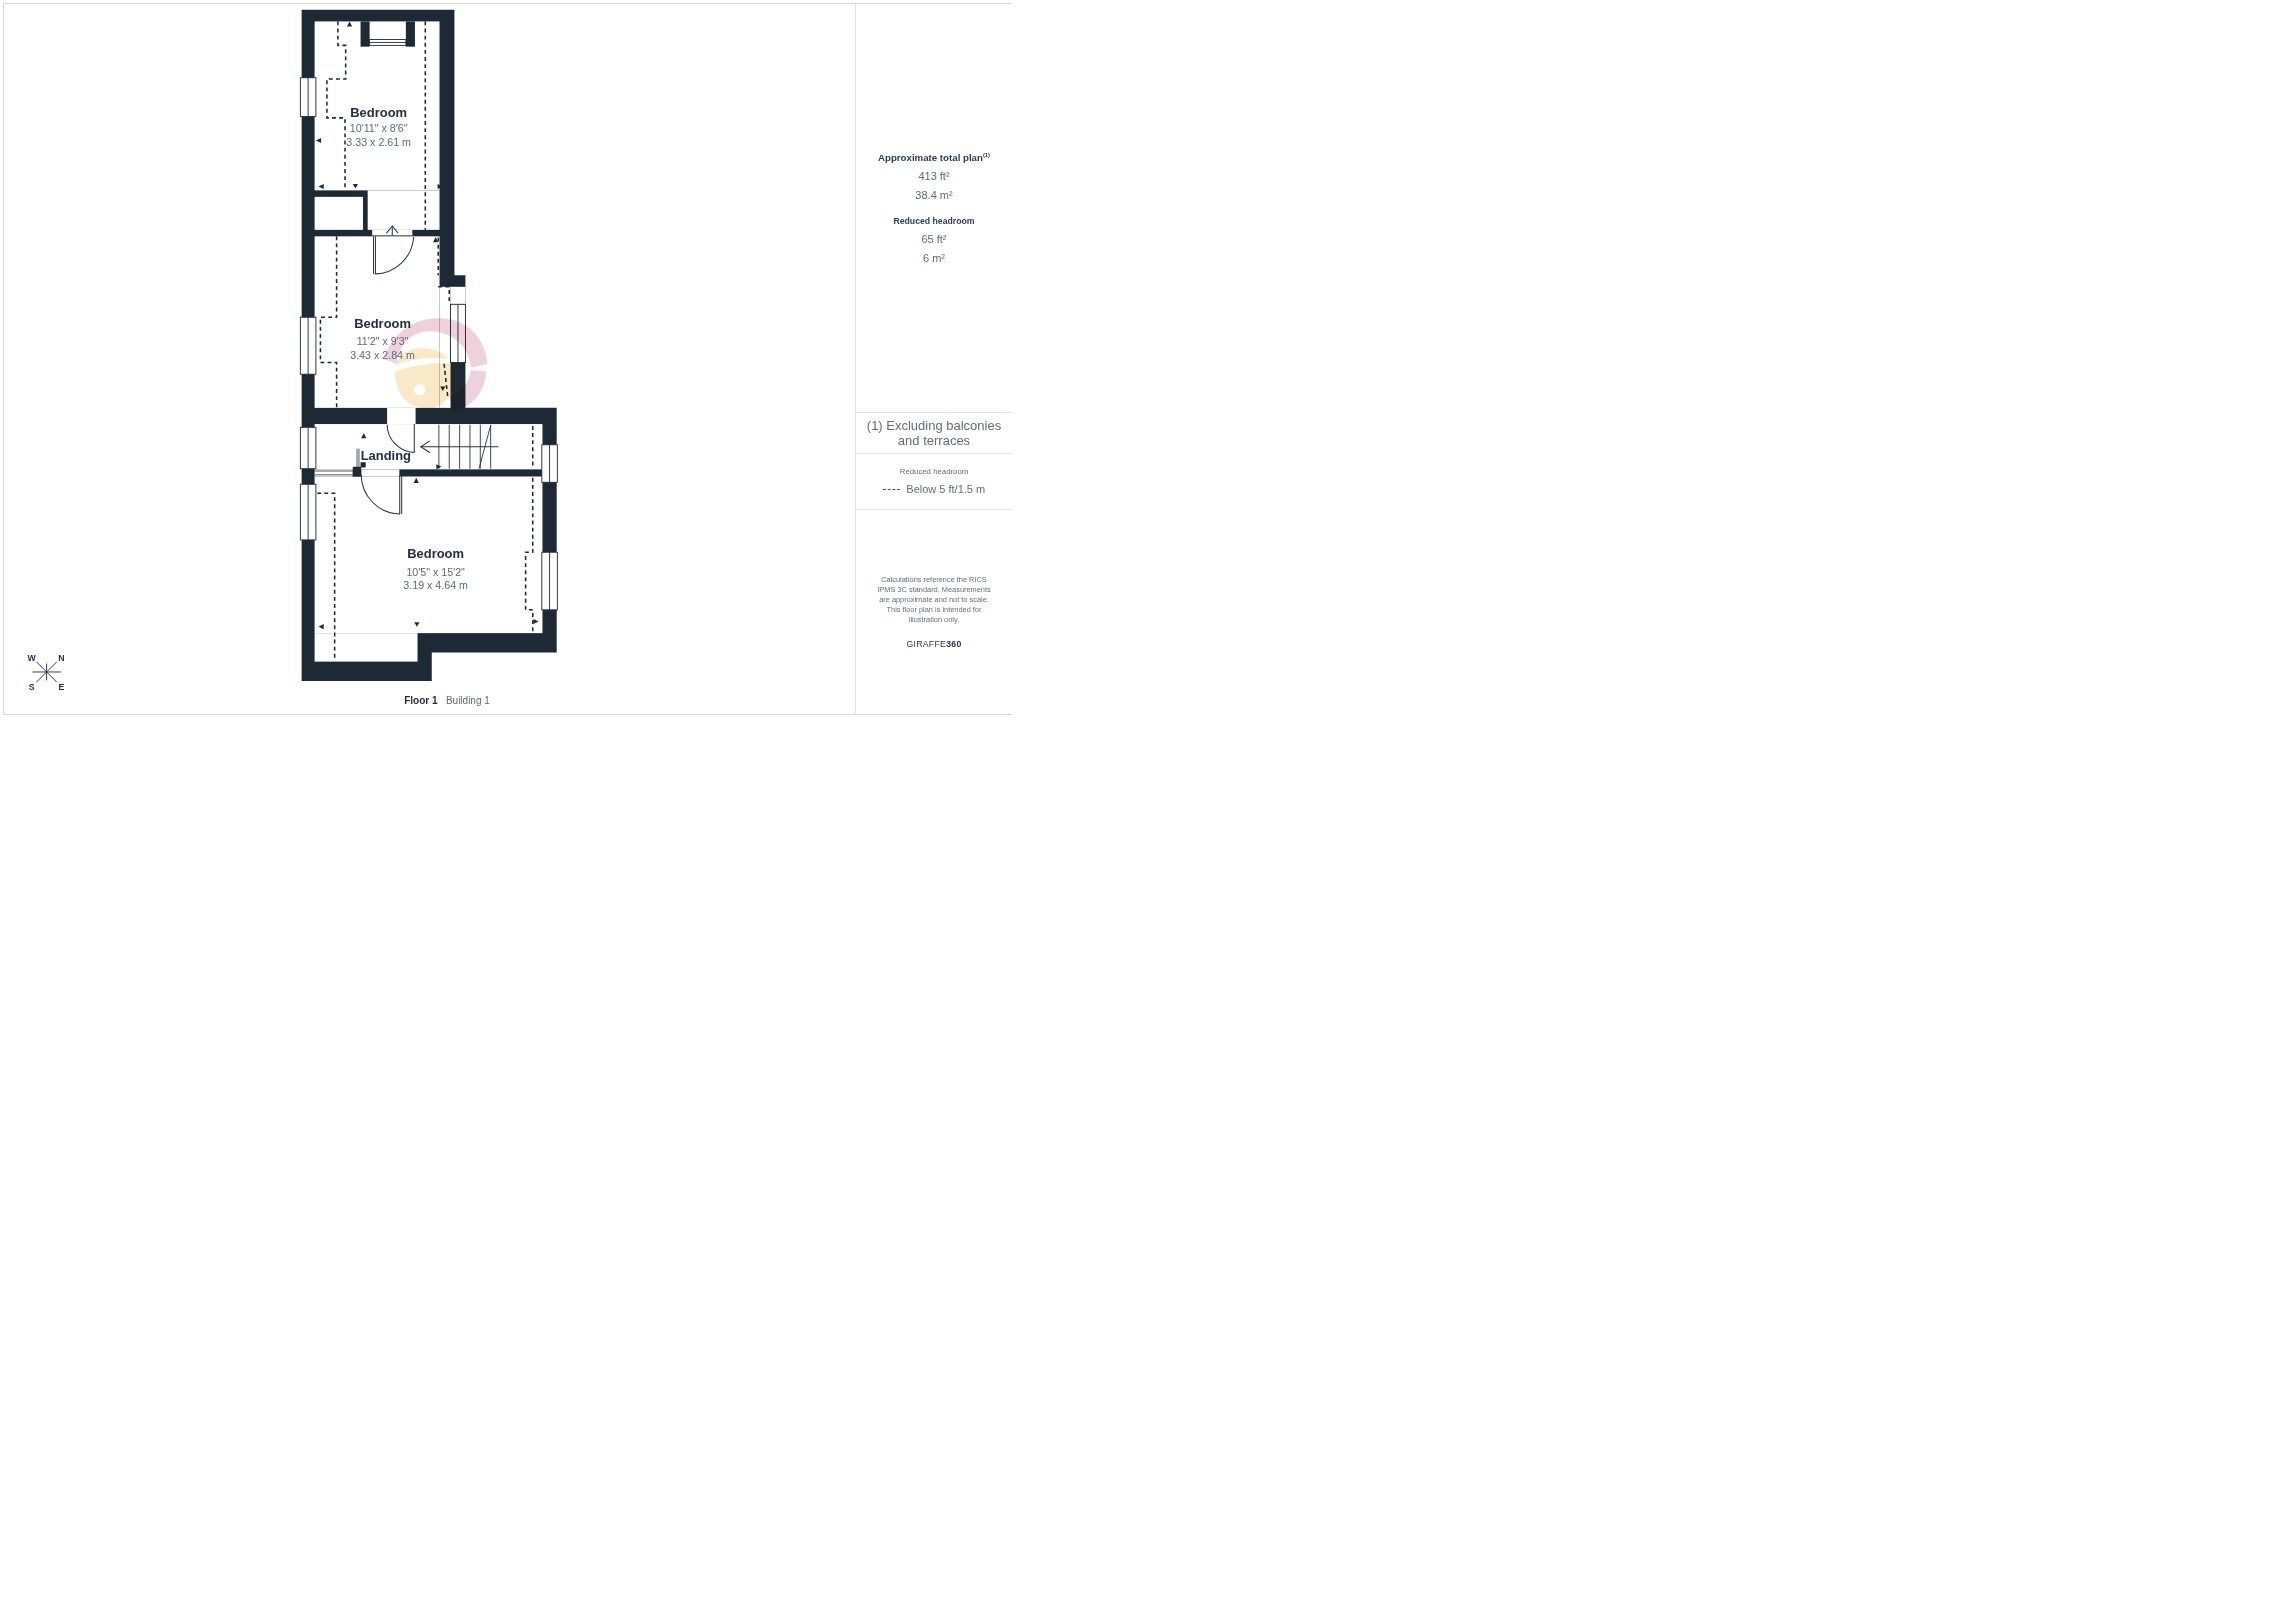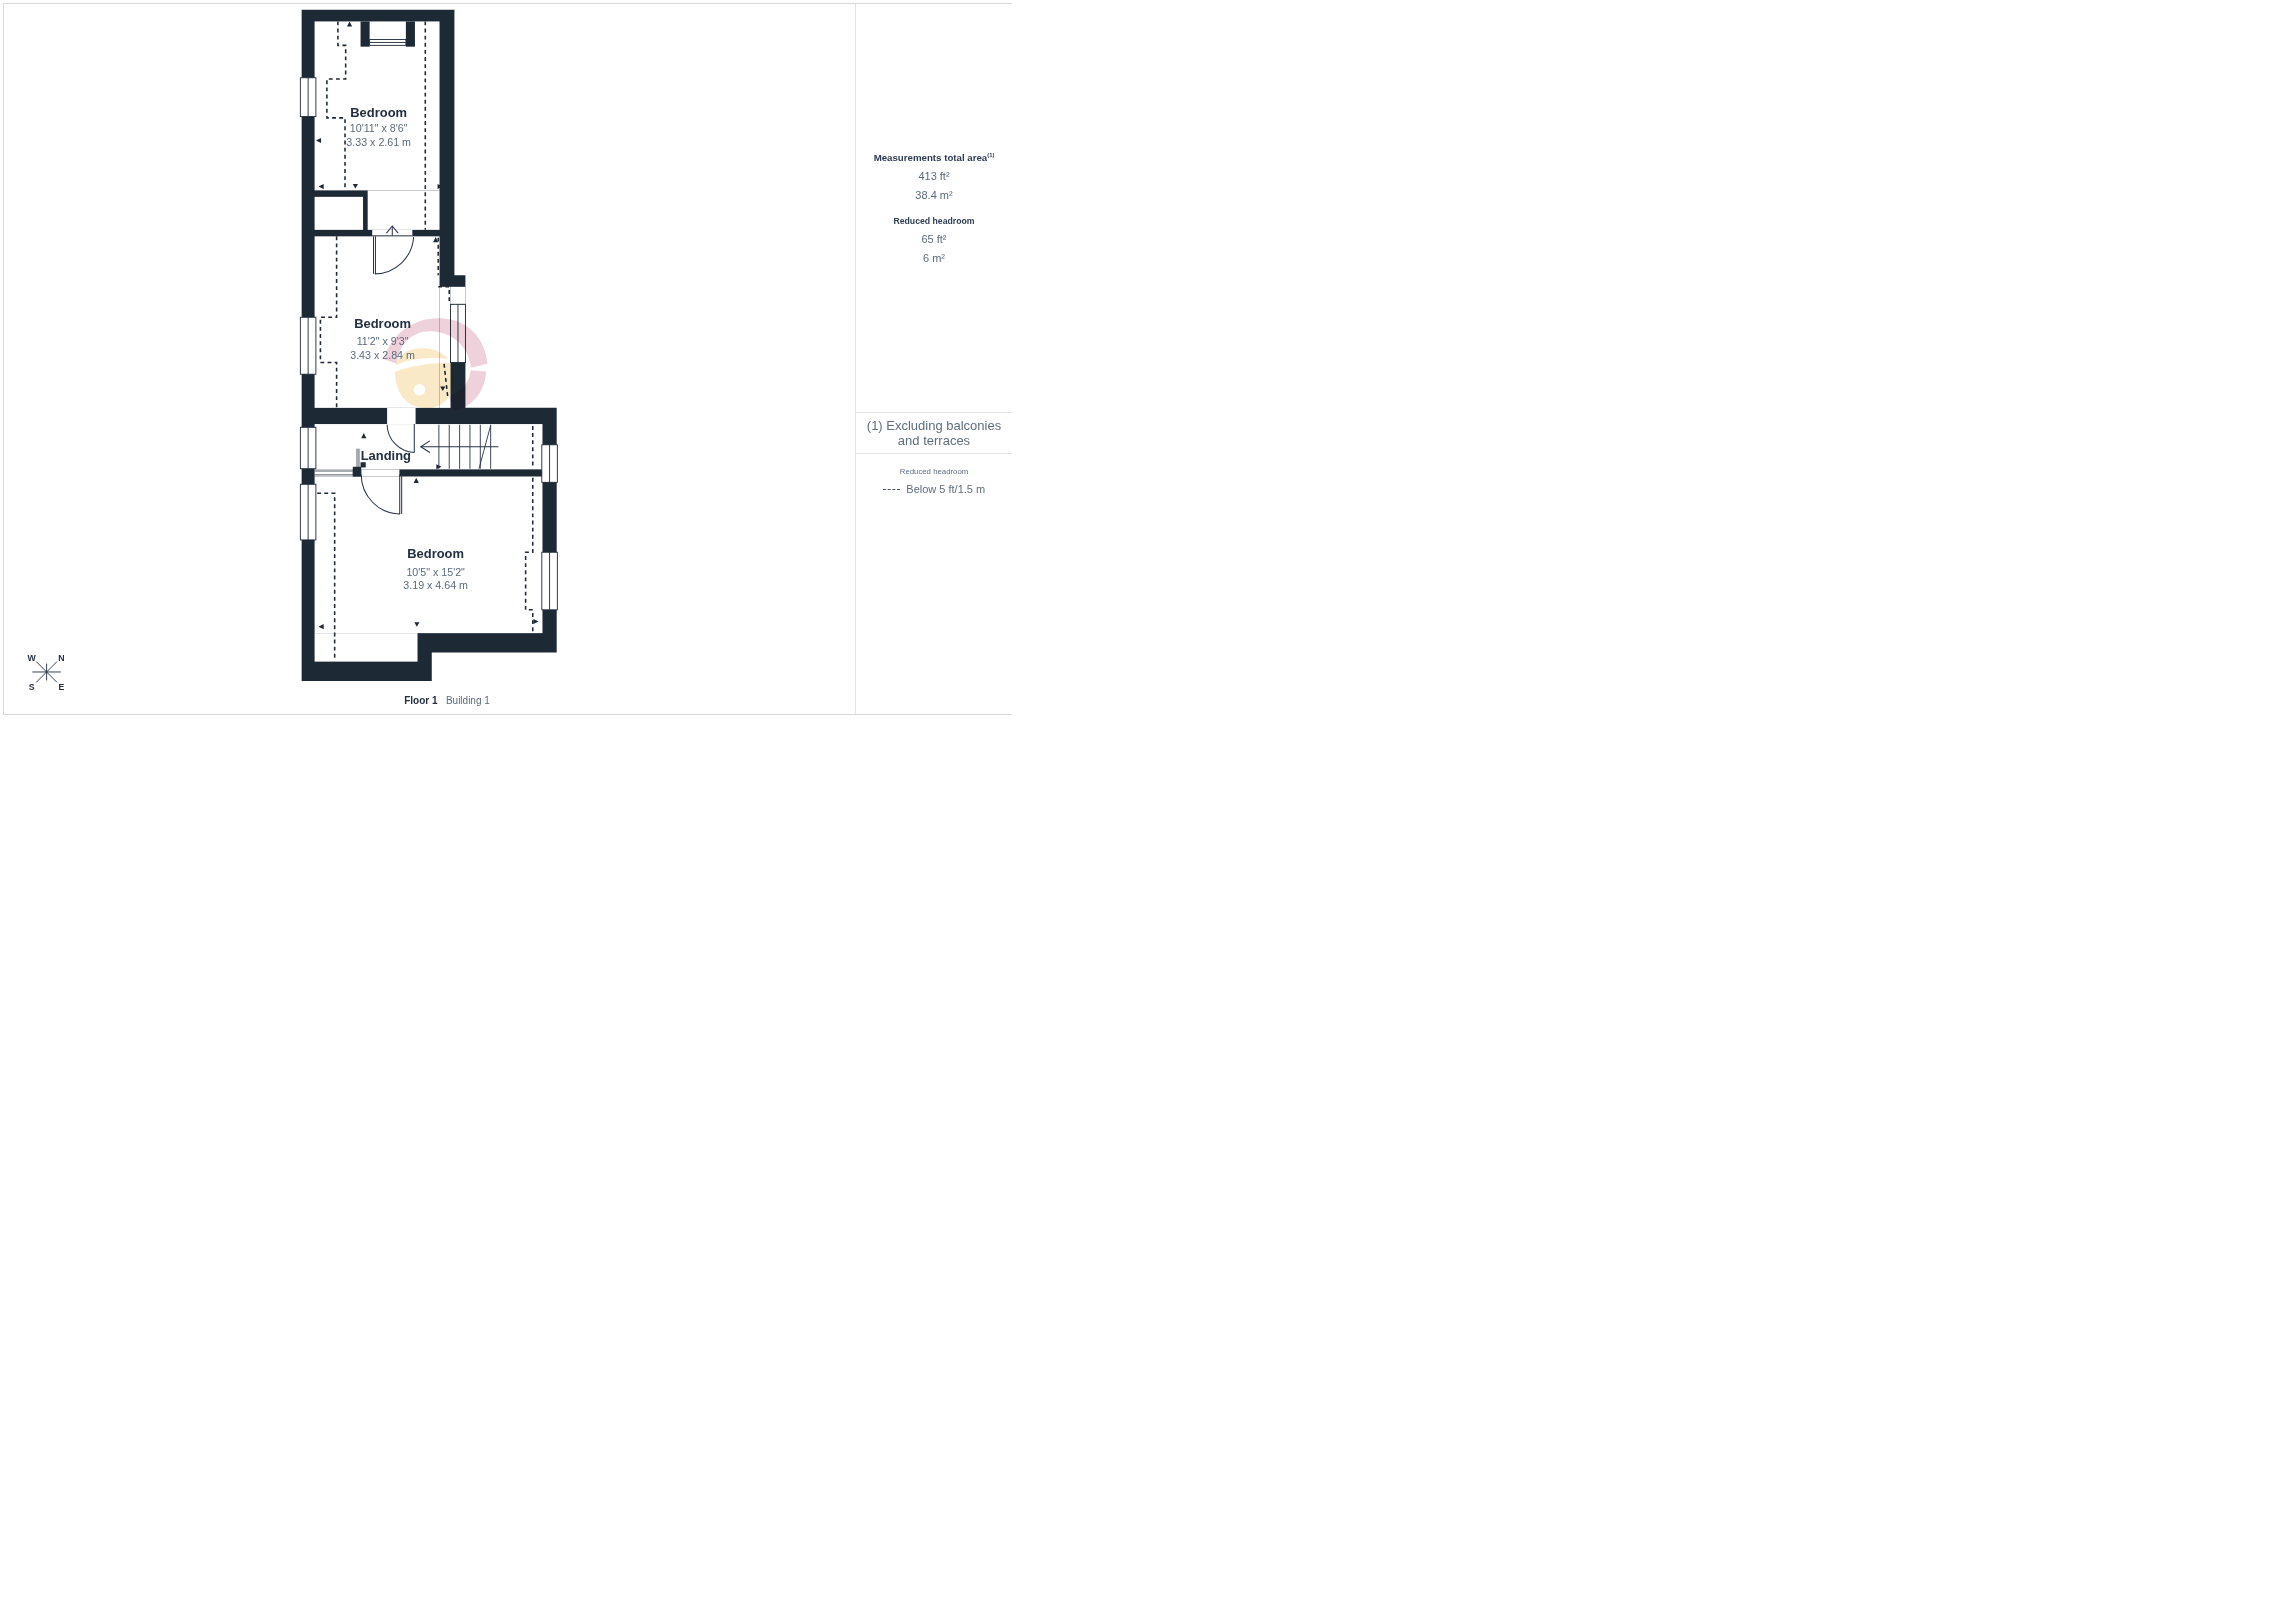--- a/index.html
+++ b/index.html
@@ -225,35 +225,39 @@
 
 <div class="floor-label">
   <span class="fl">Floor 1</span>
   <span class="bl">Building 1</span>
 </div>
 
 <div class="sidebar">
 
 
   <div class="sec sec-area">
-    <div class="area-title"><span>Measurements total area</span><sup>(1)</sup></div>
+    <div class="area-title"><span>Approximate total plan</span><sup>(1)</sup></div>
     <div class="area-val">413 ft²</div>
     <div class="area-val">38.4 m²</div>
     <div class="red-title">Reduced headroom</div>
     <div class="area-val">65 ft²</div>
     <div class="area-val">6 m²</div>
   </div>
 
   <div class="sec sec-foot">
     <div class="footnote">(1) Excluding balconies and terraces</div>
   </div>
 
   <div class="sec sec-legend">
     <div class="legend-title">Reduced headroom</div>
     <div class="legend-row">
       <span class="legend-dash"></span>
       <span class="legend-label">Below 5 ft/1.5 m</span>
     </div>
   </div>
 
+  <div class="sec sec-disc">
+    <div class="disclaimer">Calculations reference the RICS IPMS 3C standard. Measurements are approximate and not to scale. This floor plan is intended for illustration only.</div>
+    <div class="credit"><span>GIRAFFE</span><b>360</b></div>
+  </div>
 
 </div>
 
 
 </body></html>

